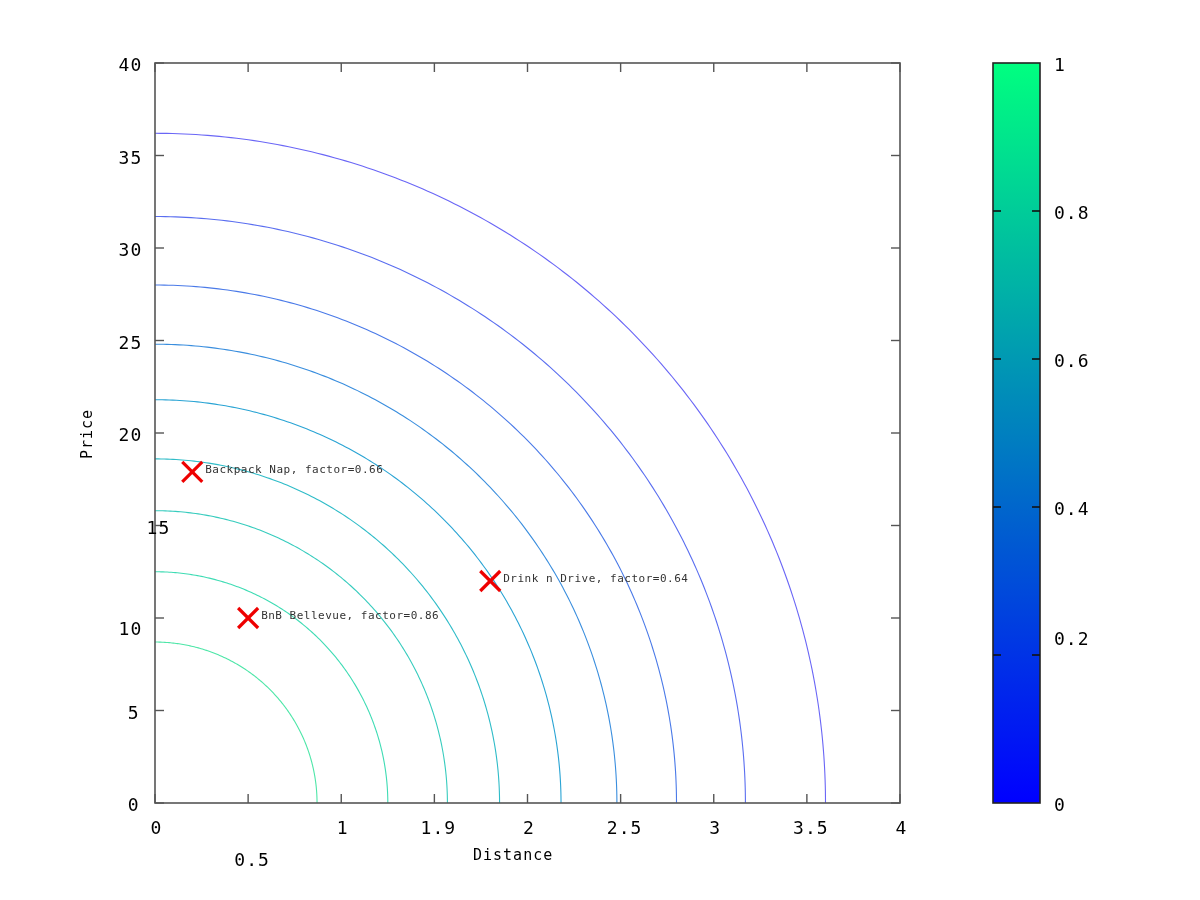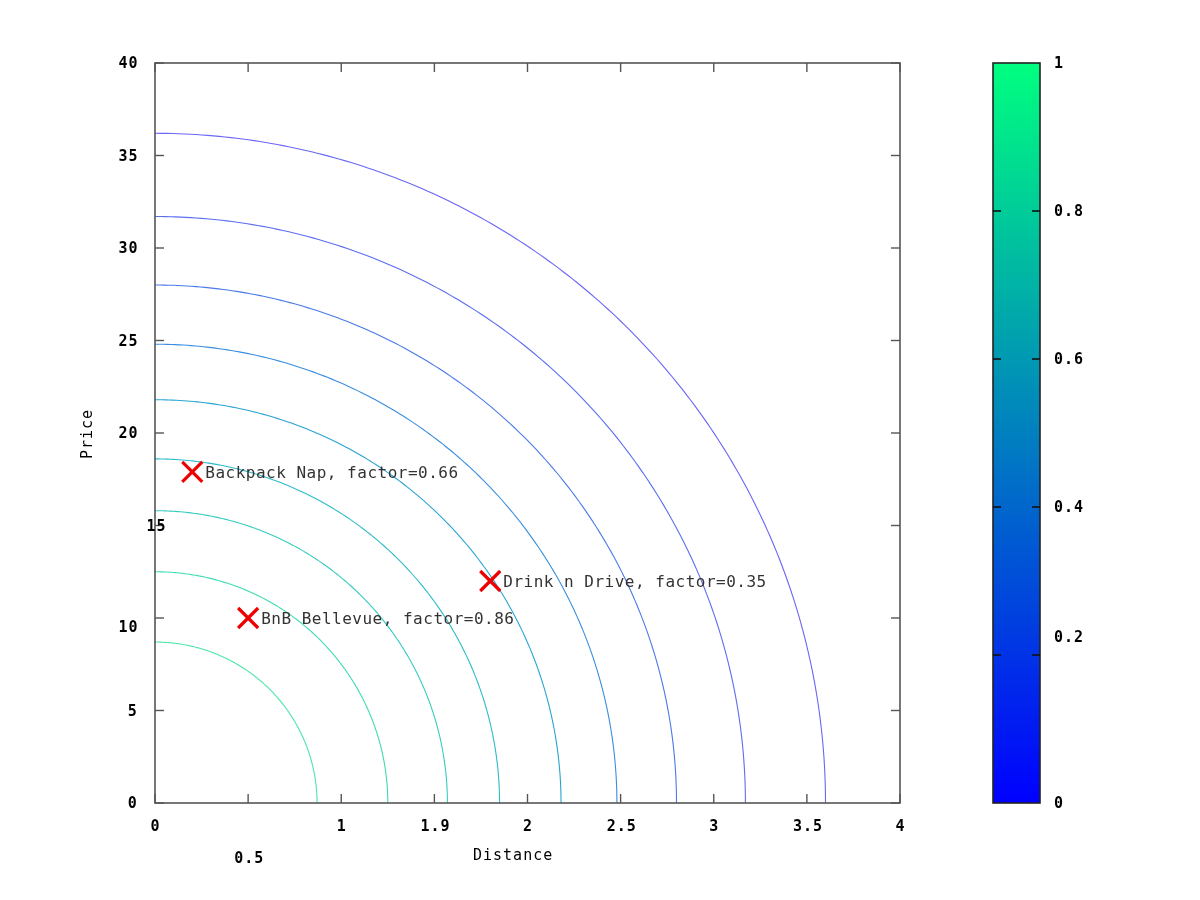--- a/index.html
+++ b/index.html
@@ -16,40 +16,39 @@
     position: relative;
   }
   #figure {
     position: absolute;
     left: 0; top: 0;
     width: 1200px;
     height: 900px;
   }
   .tick-label {
     position: absolute;
-    font-size: 15px;
+    font-size: 18px;
     color: #000;
     white-space: nowrap;
     letter-spacing: 1px;
-    font-weight: bold;
   }
   .axis-title {
     position: absolute;
     font-size: 15px;
     color: #000;
     white-space: nowrap;
     letter-spacing: 1px;
   }
   .y-axis-title {
     transform-origin: 50% 50%;
     transform: rotate(-90deg);
   }
   .annot-label {
     position: absolute;
-    font-size: 16px;
+    font-size: 11px;
     color: #333333;
     white-space: nowrap;
     letter-spacing: 0.5px;
   }
   svg { display:block; }
 </style>
 </head>
 <body>
 
 <div id="figure">
@@ -173,21 +172,21 @@
       <div class="tick-label" style="left: 127.8px; top: 794px;">0</div>
       <div class="tick-label" style="left: 127.8px; top: 701.5px;">5</div>
       <div class="tick-label" style="left: 118.6px; top: 609px; margin-top: 9px;">10</div>
       <div class="tick-label" style="left: 118.6px; top: 516.5px; margin-left: 28px;">15</div>
       <div class="tick-label" style="left: 118.6px; top: 424px;">20</div>
       <div class="tick-label" style="left: 118.6px; top: 331.5px;">25</div>
       <div class="tick-label" style="left: 118.6px; top: 239px;">30</div>
       <div class="tick-label" style="left: 118.6px; top: 146.5px;">35</div>
       <div class="tick-label" style="left: 118.6px; top: 54px;">40</div>
       <div class="annot-label" style="left: 205.25px; top: 462.85px;">Backpack Nap, factor=0.66</div>
-      <div class="annot-label" style="left: 503.25px; top: 572px;">Drink n Drive, factor=0.35</div>
+      <div class="annot-label" style="left: 503.25px; top: 572px;">Drink n Drive, factor=0.64</div>
       <div class="annot-label" style="left: 261.125px; top: 609px;">BnB Bellevue, factor=0.86</div>
       <div class="tick-label" style="left: 1054px; top: 794px;">0</div>
       <div class="tick-label" style="left: 1054px; top: 628px;">0.2</div>
       <div class="tick-label" style="left: 1054px; top: 498px;">0.4</div>
       <div class="tick-label" style="left: 1054px; top: 350px;">0.6</div>
       <div class="tick-label" style="left: 1054px; top: 202px;">0.8</div>
       <div class="tick-label" style="left: 1054px; top: 54px;">1</div>
     </div>
 
   <div class="axis-title" id="xtitle" style="left:473px; top:846px;">Distance</div>

